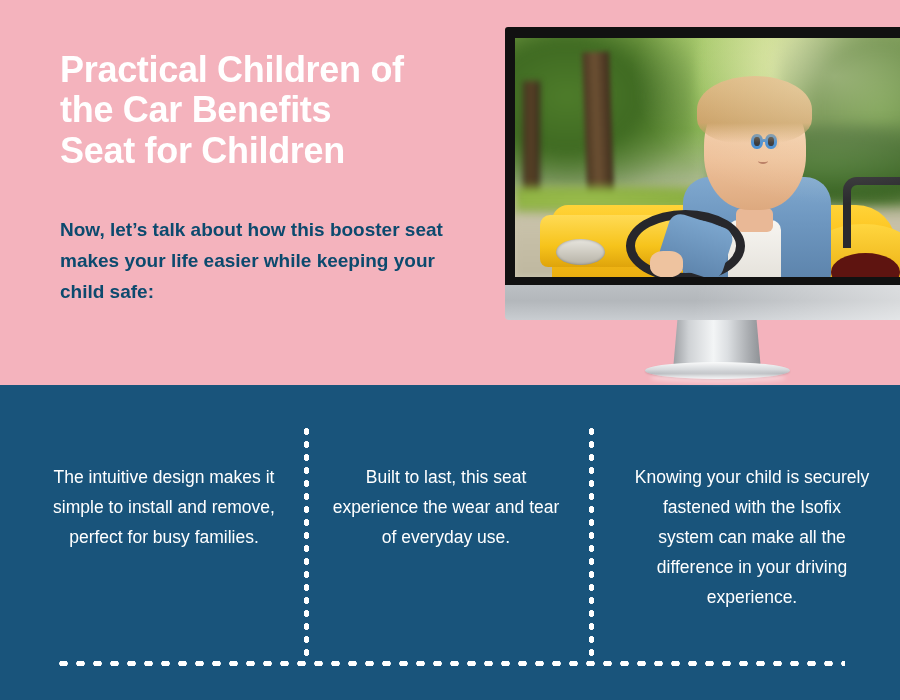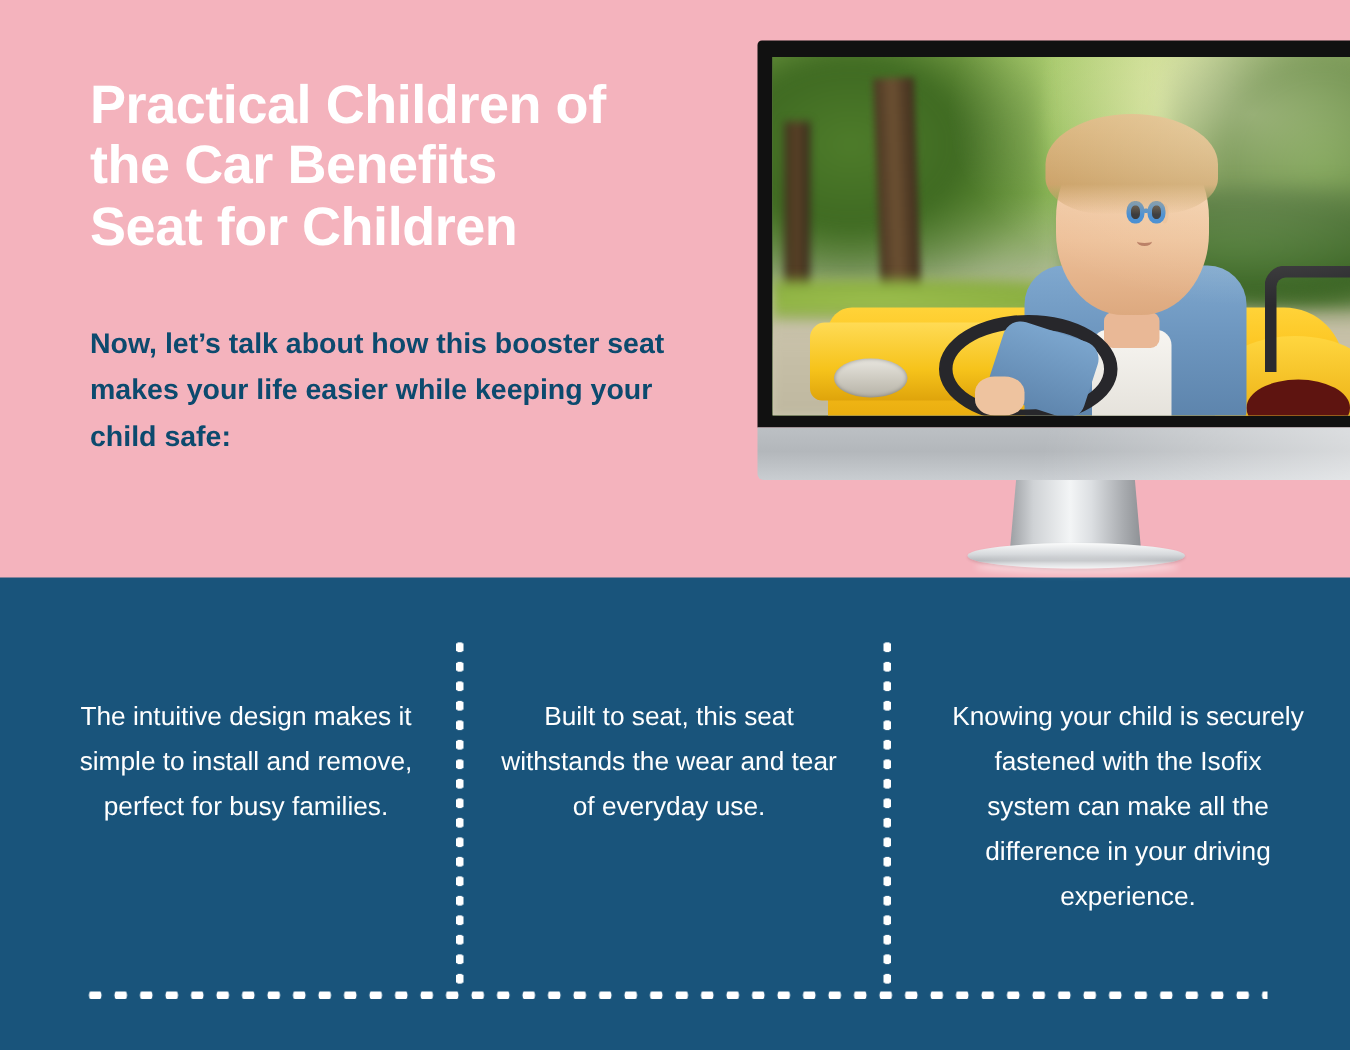--- a/index.html
+++ b/index.html
@@ -400,20 +400,20 @@
       </div>
     </div>
     <div class="monitor-chin"></div>
     <div class="monitor-chin-hl"></div>
   </div>
   <div class="stand-neck"></div>
   <div class="stand-base"></div>
   <div class="stand-shadow"></div>
 
   <div class="col col-1">The intuitive design makes it simple to install and remove, perfect for busy families.</div>
-  <div class="col col-2">Built to seat, this seat withstands the wear and tear of everyday use.</div>
+  <div class="col col-2">Built to last, this seat experience the wear and tear of everyday use.</div>
   <div class="col col-3">Knowing your child is securely fastened with the Isofix system can make all the difference in your driving experience.</div>
 
   <div class="divider-v divider-v-1"></div>
   <div class="divider-v divider-v-2"></div>
   <div class="divider-h"></div>
 
 </div>
 
 </body></html>

